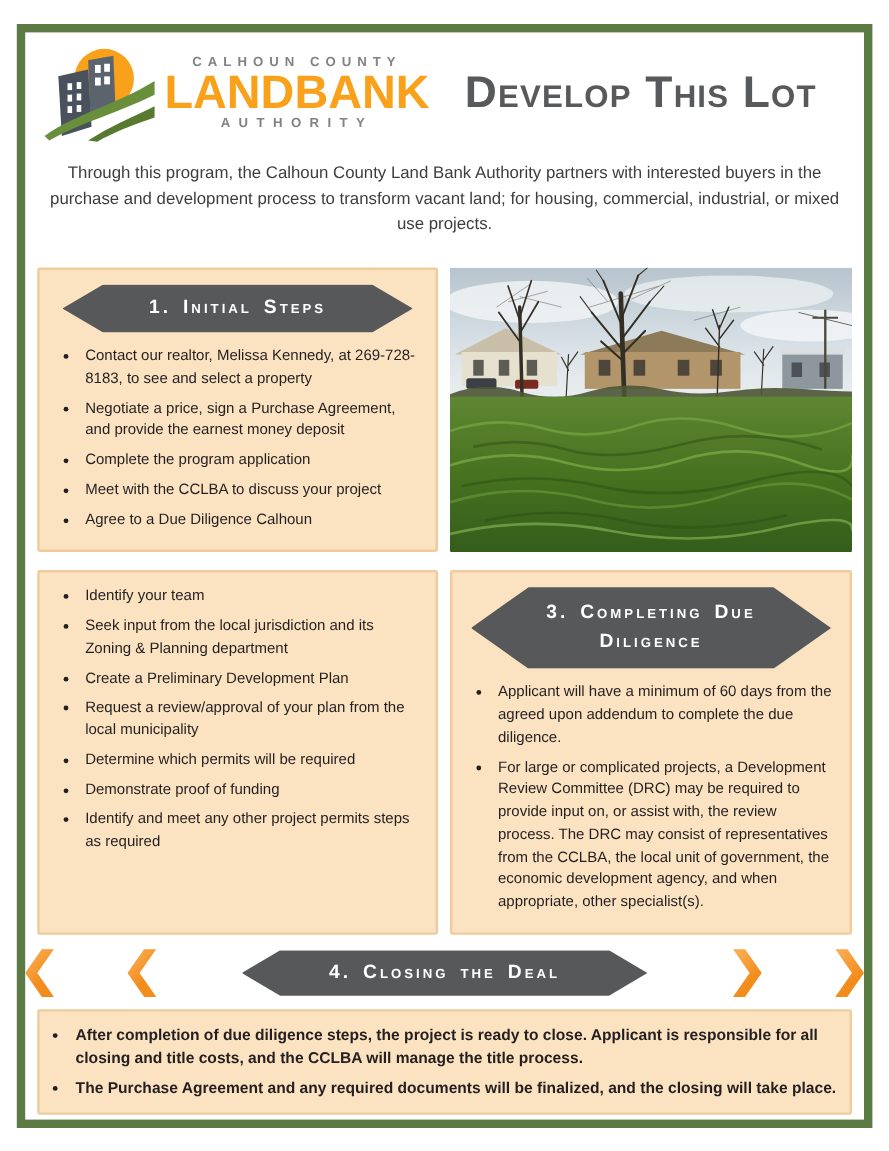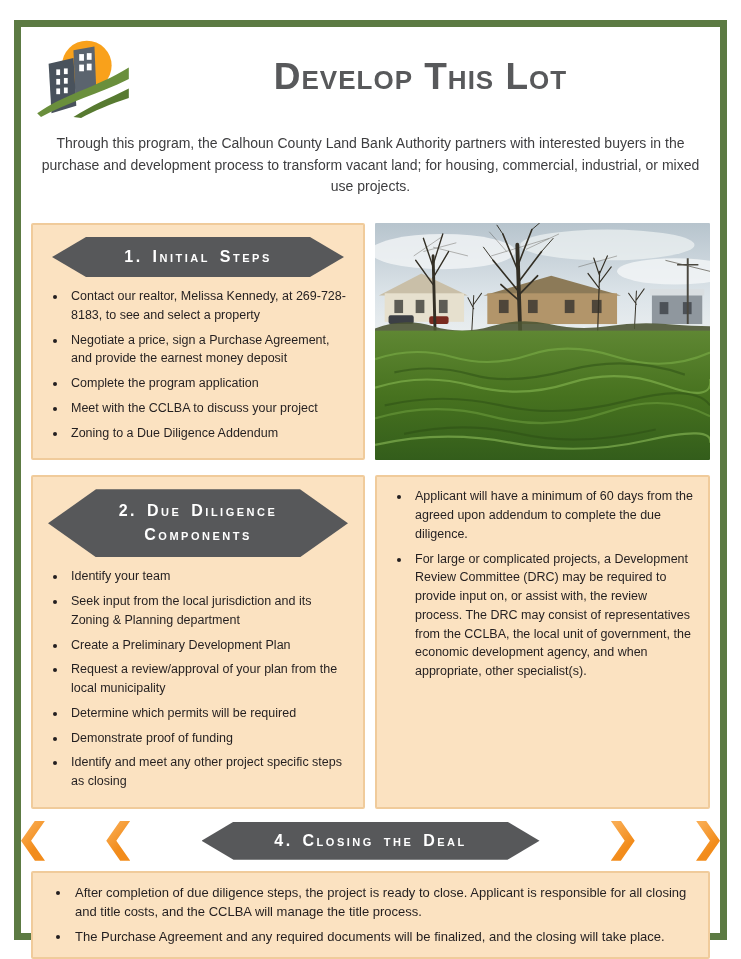--- a/index.html
+++ b/index.html
@@ -51,21 +51,21 @@
   
   .banner4-row { display:flex; align-items:center; justify-content:space-between; gap:5px; margin-top:12px; height:44px; }
   .chev { width:24px; height:40px; background:linear-gradient(135deg,#F9AC52 10%,#F28C1B 65%); flex:0 0 auto; }
   .chev-left  { clip-path:polygon(100% 0,58% 0,0 50%,58% 100%,100% 100%,42% 50%); }
   .chev-right { clip-path:polygon(0 0,42% 0,100% 50%,42% 100%,0 100%,58% 50%); }
   .banner4 { width:338px; min-height:38px; margin:0 10px; font-size:16px;
     background:var(--banner-gray,#57585A); color:#fff; font-variant:small-caps; font-weight:bold;
     letter-spacing:2.5px; word-spacing:3px; text-align:center; display:flex; align-items:center; justify-content:center;
     clip-path:polygon(0 50%,32px 0,calc(100% - 32px) 0,100% 50%,calc(100% - 32px) 100%,32px 100%); padding:4px 36px; }
   
-  .closing-box { margin:10px 10px 0; padding:8px 12px 6px; }
+  .closing-box { margin:10px 10px 0; padding:8px 0 6px;font-weight:bold; }
   .closing-box .bullets li { font-size:13px; margin-bottom:5px; }
   
   .footer-rule { margin-top:10px; }
   .footer-rule-bottom { margin-top:2px; }
 </style>
 </head>
 <body>
 
 <div class="page-frame">
 
@@ -81,39 +81,44 @@
         <polygon points="14,30 40,24 43,74 17,82" fill="#49525C"></polygon>
         <rect x="22" y="36" width="4" height="6" fill="#fff"></rect>
         <rect x="30" y="35" width="4" height="6" fill="#fff"></rect>
         <rect x="22" y="46" width="4" height="6" fill="#fff"></rect>
         <rect x="30" y="45" width="4" height="6" fill="#fff"></rect>
         <rect x="22" y="56" width="4" height="6" fill="#fff"></rect>
         <rect x="30" y="55" width="4" height="6" fill="#fff"></rect>
         <path d="M2,82 C30,62 62,56 98,34 L98,46 C66,62 34,70 6,86 Z" fill="#6A8F3C"></path>
         <path d="M40,86 C58,74 78,66 98,56 L98,66 C80,72 60,80 48,87 Z" fill="#577A30"></path>
       </svg>
+      <div class="logo-text">
+        <div class="logo-top">CALHOUN COUNTY</div>
+        <div class="logo-main">LANDBANK</div>
+        <div class="logo-bottom">AUTHORITY</div>
+      </div>
     </div>
     <div class="page-title">Develop This Lot</div>
   </div>
 
   <div class="rule"></div>
 
   <div class="intro">Through this program, the Calhoun County Land Bank Authority partners with interested buyers in the purchase and development process to transform vacant land; for housing, commercial, industrial, or mixed use projects.</div>
 
   <div class="rule"></div>
 
   <div class="row">
     <div class="peach-box">
       <div class="banner banner-1line">1. Initial Steps</div>
       <ul class="bullets">
           <li>Contact our realtor, Melissa Kennedy, at 269-728-8183, to see and select a property</li>
           <li>Negotiate a price, sign a Purchase Agreement, and provide the earnest money deposit</li>
           <li>Complete the program application</li>
           <li>Meet with the CCLBA to discuss your project</li>
-          <li>Zoning to a Due Diligence Addendum</li>
+          <li>Agree to a Due Diligence Calhoun</li>
         </ul>
     </div>
     <div class="photo-frame">
       <svg viewBox="0 0 346 216" preserveAspectRatio="none" aria-hidden="true">
         <defs>
           <linearGradient id="sky" x1="0" y1="0" x2="0" y2="1">
             <stop offset="0" stop-color="#B7C4CD"></stop>
               <stop offset="0.6" stop-color="#DCE4E9"></stop>
               <stop offset="1" stop-color="#EDF0F1"></stop>
           </linearGradient>
@@ -180,32 +185,32 @@
           <path d="M20,136 Q60,128 100,138 T200,134 T320,138"></path>
           <path d="M10,166 Q70,154 130,166 T260,162 T346,166"></path>
           <path d="M30,192 Q90,180 150,192 T290,188"></path>
         </g>
       </svg>
     </div>
   </div>
 
   <div class="row row2">
     <div class="peach-box">
-      <div class="banner banner-2line">2. Due Diligence Components</div>
       <ul class="bullets">
           <li>Identify your team</li>
           <li>Seek input from the local jurisdiction and its Zoning &amp; Planning department</li>
           <li>Create a Preliminary Development Plan</li>
           <li>Request a review/approval of your plan from the local municipality</li>
           <li>Determine which permits will be required</li>
           <li>Demonstrate proof of funding</li>
-          <li>Identify and meet any other project specific steps as closing</li>
+          <li>Identify and meet any other project permits steps as required</li>
         </ul>
     </div>
     <div class="peach-box">
+      <div class="banner banner-2line">3. Completing Due Diligence</div>
       <ul class="bullets">
           <li>Applicant will have a minimum of 60 days from the agreed upon addendum to complete the due diligence.</li>
           <li>For large or complicated projects, a Development Review Committee (DRC) may be required to provide input on, or assist with, the review process. The DRC may consist of representatives from the CCLBA, the local unit of government, the economic development agency, and when appropriate, other specialist(s).</li>
         </ul>
     </div>
   </div>
 
   <div class="banner4-row">
     <span class="chev chev-left"></span>
     <span class="chev chev-left"></span>

